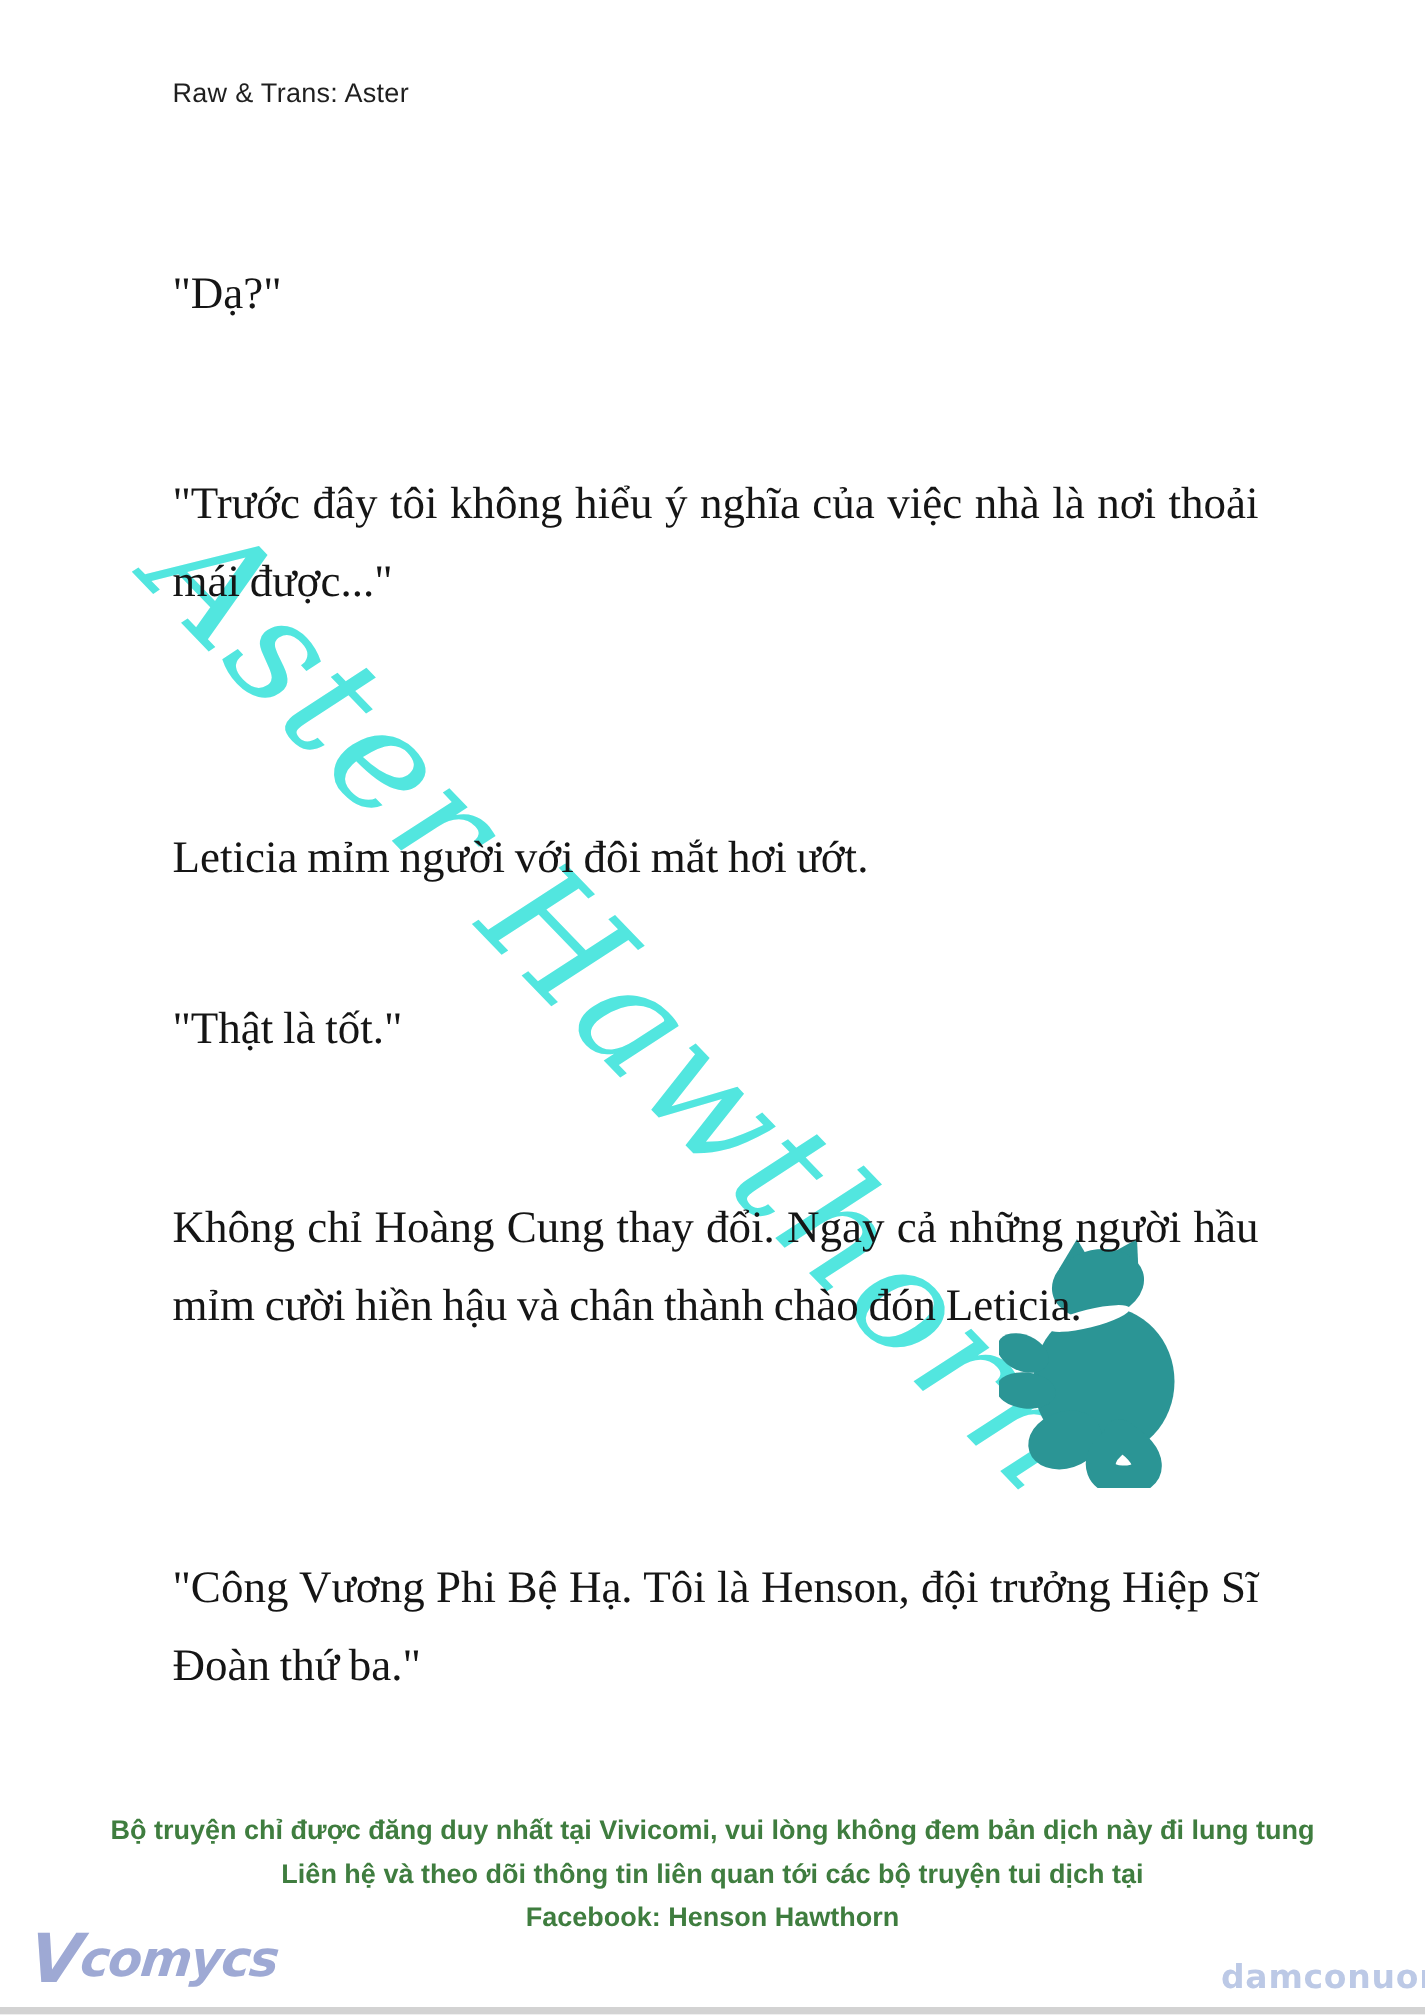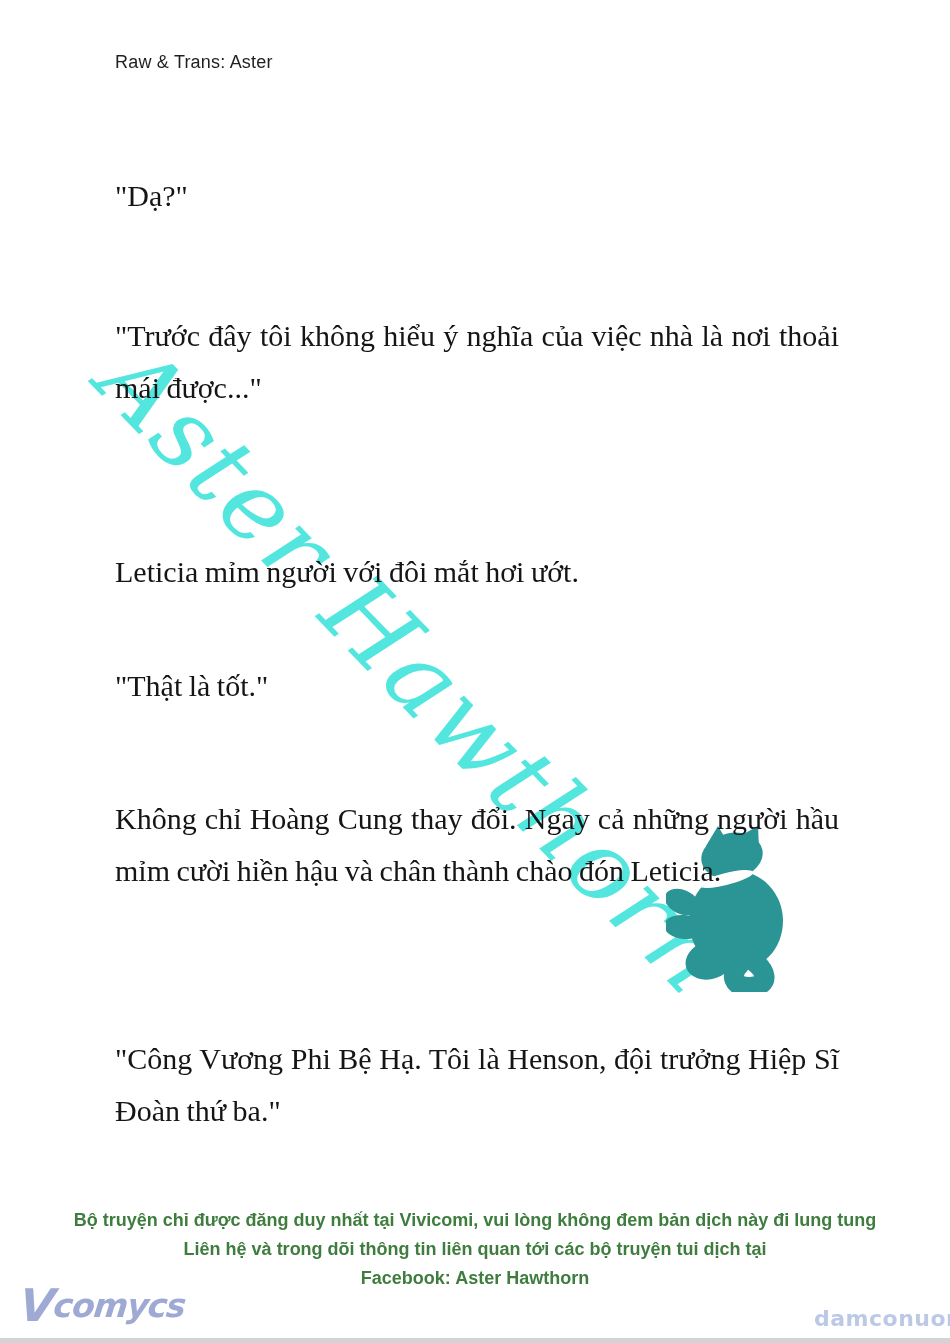--- a/index.html
+++ b/index.html
@@ -125,22 +125,22 @@
         <div class="pline last">mỉm cười hiền hậu và chân thành chào đón Leticia.</div>
       </div>
       <div class="para layer-text" style="top: 1033px;">
         <div class="pline">"Công Vương Phi Bệ Hạ. Tôi là Henson, đội trưởng Hiệp Sĩ</div>
         <div class="pline last">Đoàn thứ ba."</div>
       </div>
     </div>
 
   <div id="footer" class="layer-text" style="color: rgb(63, 125, 63);">
       <div>Bộ truyện chỉ được đăng duy nhất tại Vivicomi, vui lòng không đem bản dịch này đi lung tung</div>
-      <div>Liên hệ và trong dõi thông tin liên quan tới các bộ truyện tui dịch tại</div>
-      <div>Facebook: Aster Hawthorn</div>
+      <div>Liên hệ và theo dõi thông tin liên quan tới các bộ truyện tui dịch tại</div>
+      <div>Facebook: Henson Hawthorn</div>
     </div>
 
   <div id="vcomycs" class="layer-text">
     <span class="v-big">V</span><span>comycs</span>
   </div>
 
   <div id="damconuong" class="layer-text">damconuong</div>
 
   <div id="bottom-edge"></div>
 

